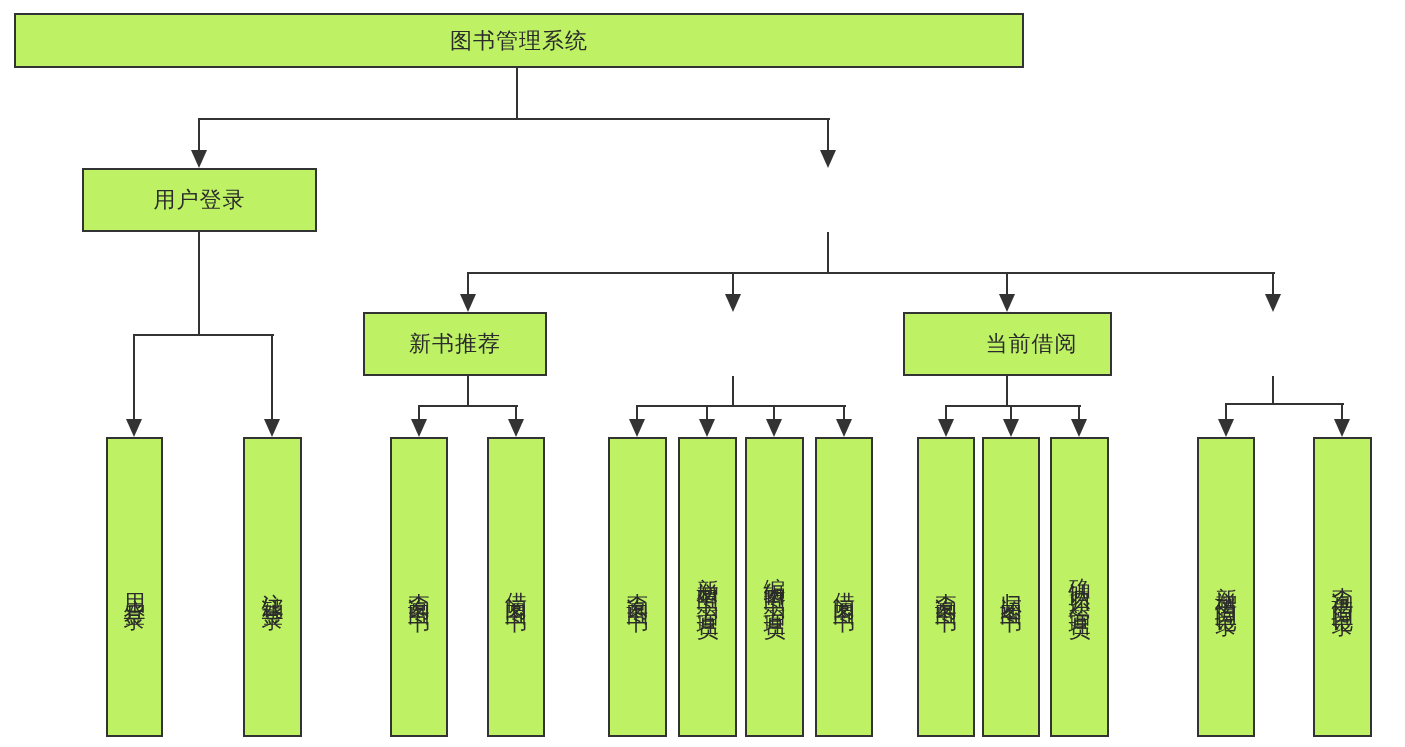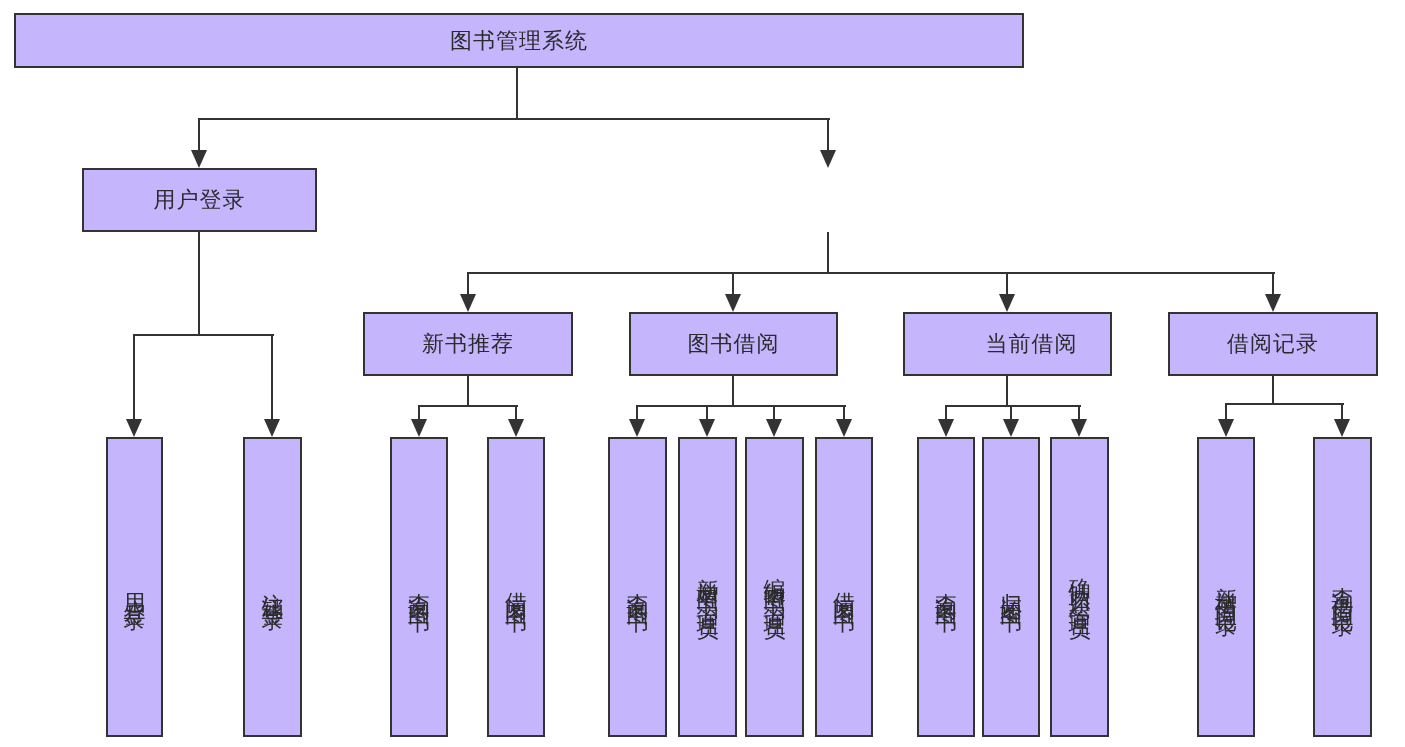--- a/index.html
+++ b/index.html
@@ -3,21 +3,21 @@
 <meta charset="utf-8">
 <style>
   * { margin:0; padding:0; box-sizing:border-box; }
   html,body { background:#ffffff; }
   body { font-family:"Liberation Sans","DejaVu Sans",sans-serif; color:#2b2b2b; }
   .canvas {
     position:relative; width:1405px; height:747px;
     background:#ffffff; overflow:hidden;
   }
   .box {
-    position:absolute; background:#c4b5fd;
+    position:absolute; background:#bef264;
     border:2px solid #333333;
     display:flex; align-items:center; justify-content:center;
     z-index:2;
   }
   .box.hz span {
     font-size:22px; letter-spacing:1px; color:#2b2b2b; white-space:nowrap;
   }
   .box.vt span {
     writing-mode:vertical-rl; text-orientation:mixed;
     font-size:22px; letter-spacing:6px; color:#2b2b2b;
@@ -101,31 +101,25 @@
   <div class="arrow" style="left:1334px; top:419px;"></div>
 
   <div class="box hz" style="left:14px; top:13px; width:1010px; height:55px;">
     <span>图书管理系统</span>
   </div>
 
   <div class="box hz" style="left:82px; top:168px; width:235px; height:64px;">
     <span>用户登录</span>
   </div>
 
-  <div class="box hz" style="left:363px; top:312px; width:210px; height:64px;">
+  <div class="box hz" style="left:363px; top:312px; width:184px; height:64px;">
     <span>新书推荐</span>
-  </div>
-  <div class="box hz" style="left:629px; top:312px; width:209px; height:64px;">
-    <span>图书借阅</span>
   </div>
   <div class="box hz" style="left:903px; top:312px; width:209px; height:64px;padding-left:48px;">
     <span>当前借阅</span>
-  </div>
-  <div class="box hz" style="left:1168px; top:312px; width:210px; height:64px;">
-    <span>借阅记录</span>
   </div>
 
   <div class="box vt" style="left:106px; top:437px; width:57px; height:300px;">
     <span>用户登录</span>
   </div>
   <div class="box vt" style="left:243px; top:437px; width:59px; height:300px;">
     <span>注销登录</span>
   </div>
 
   <div class="box vt" style="left:390px; top:437px; width:58px; height:300px;">

